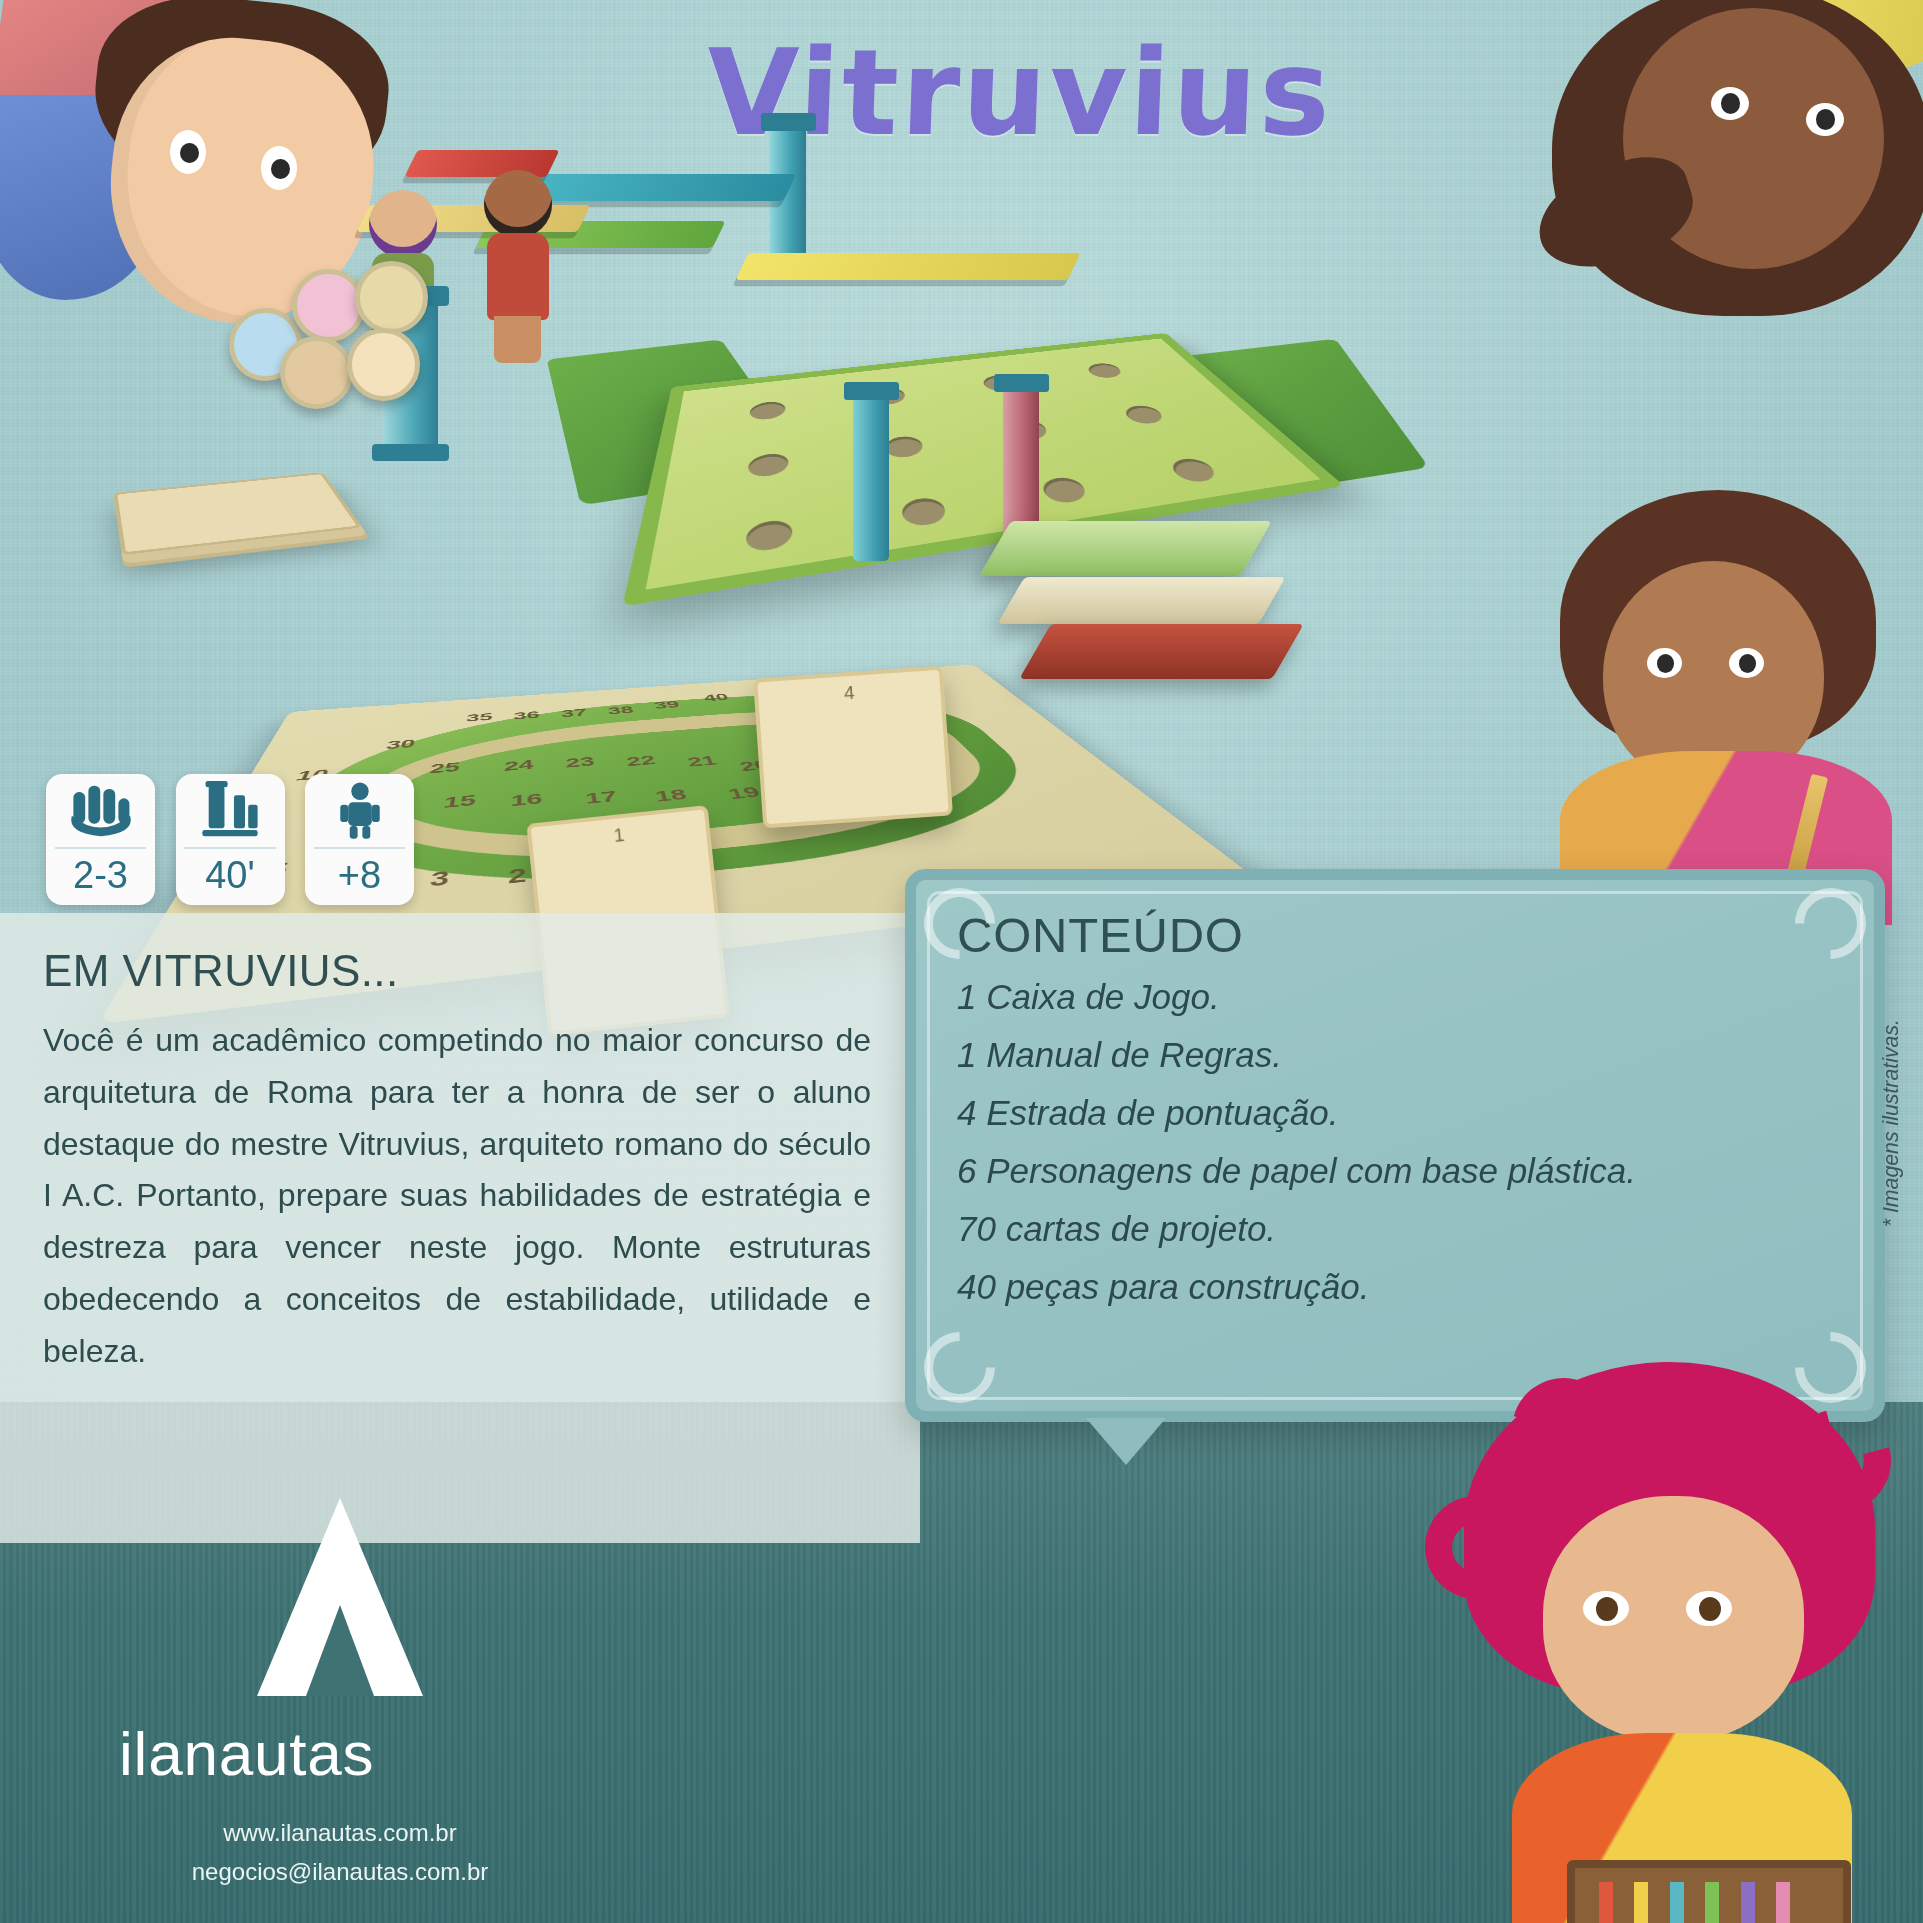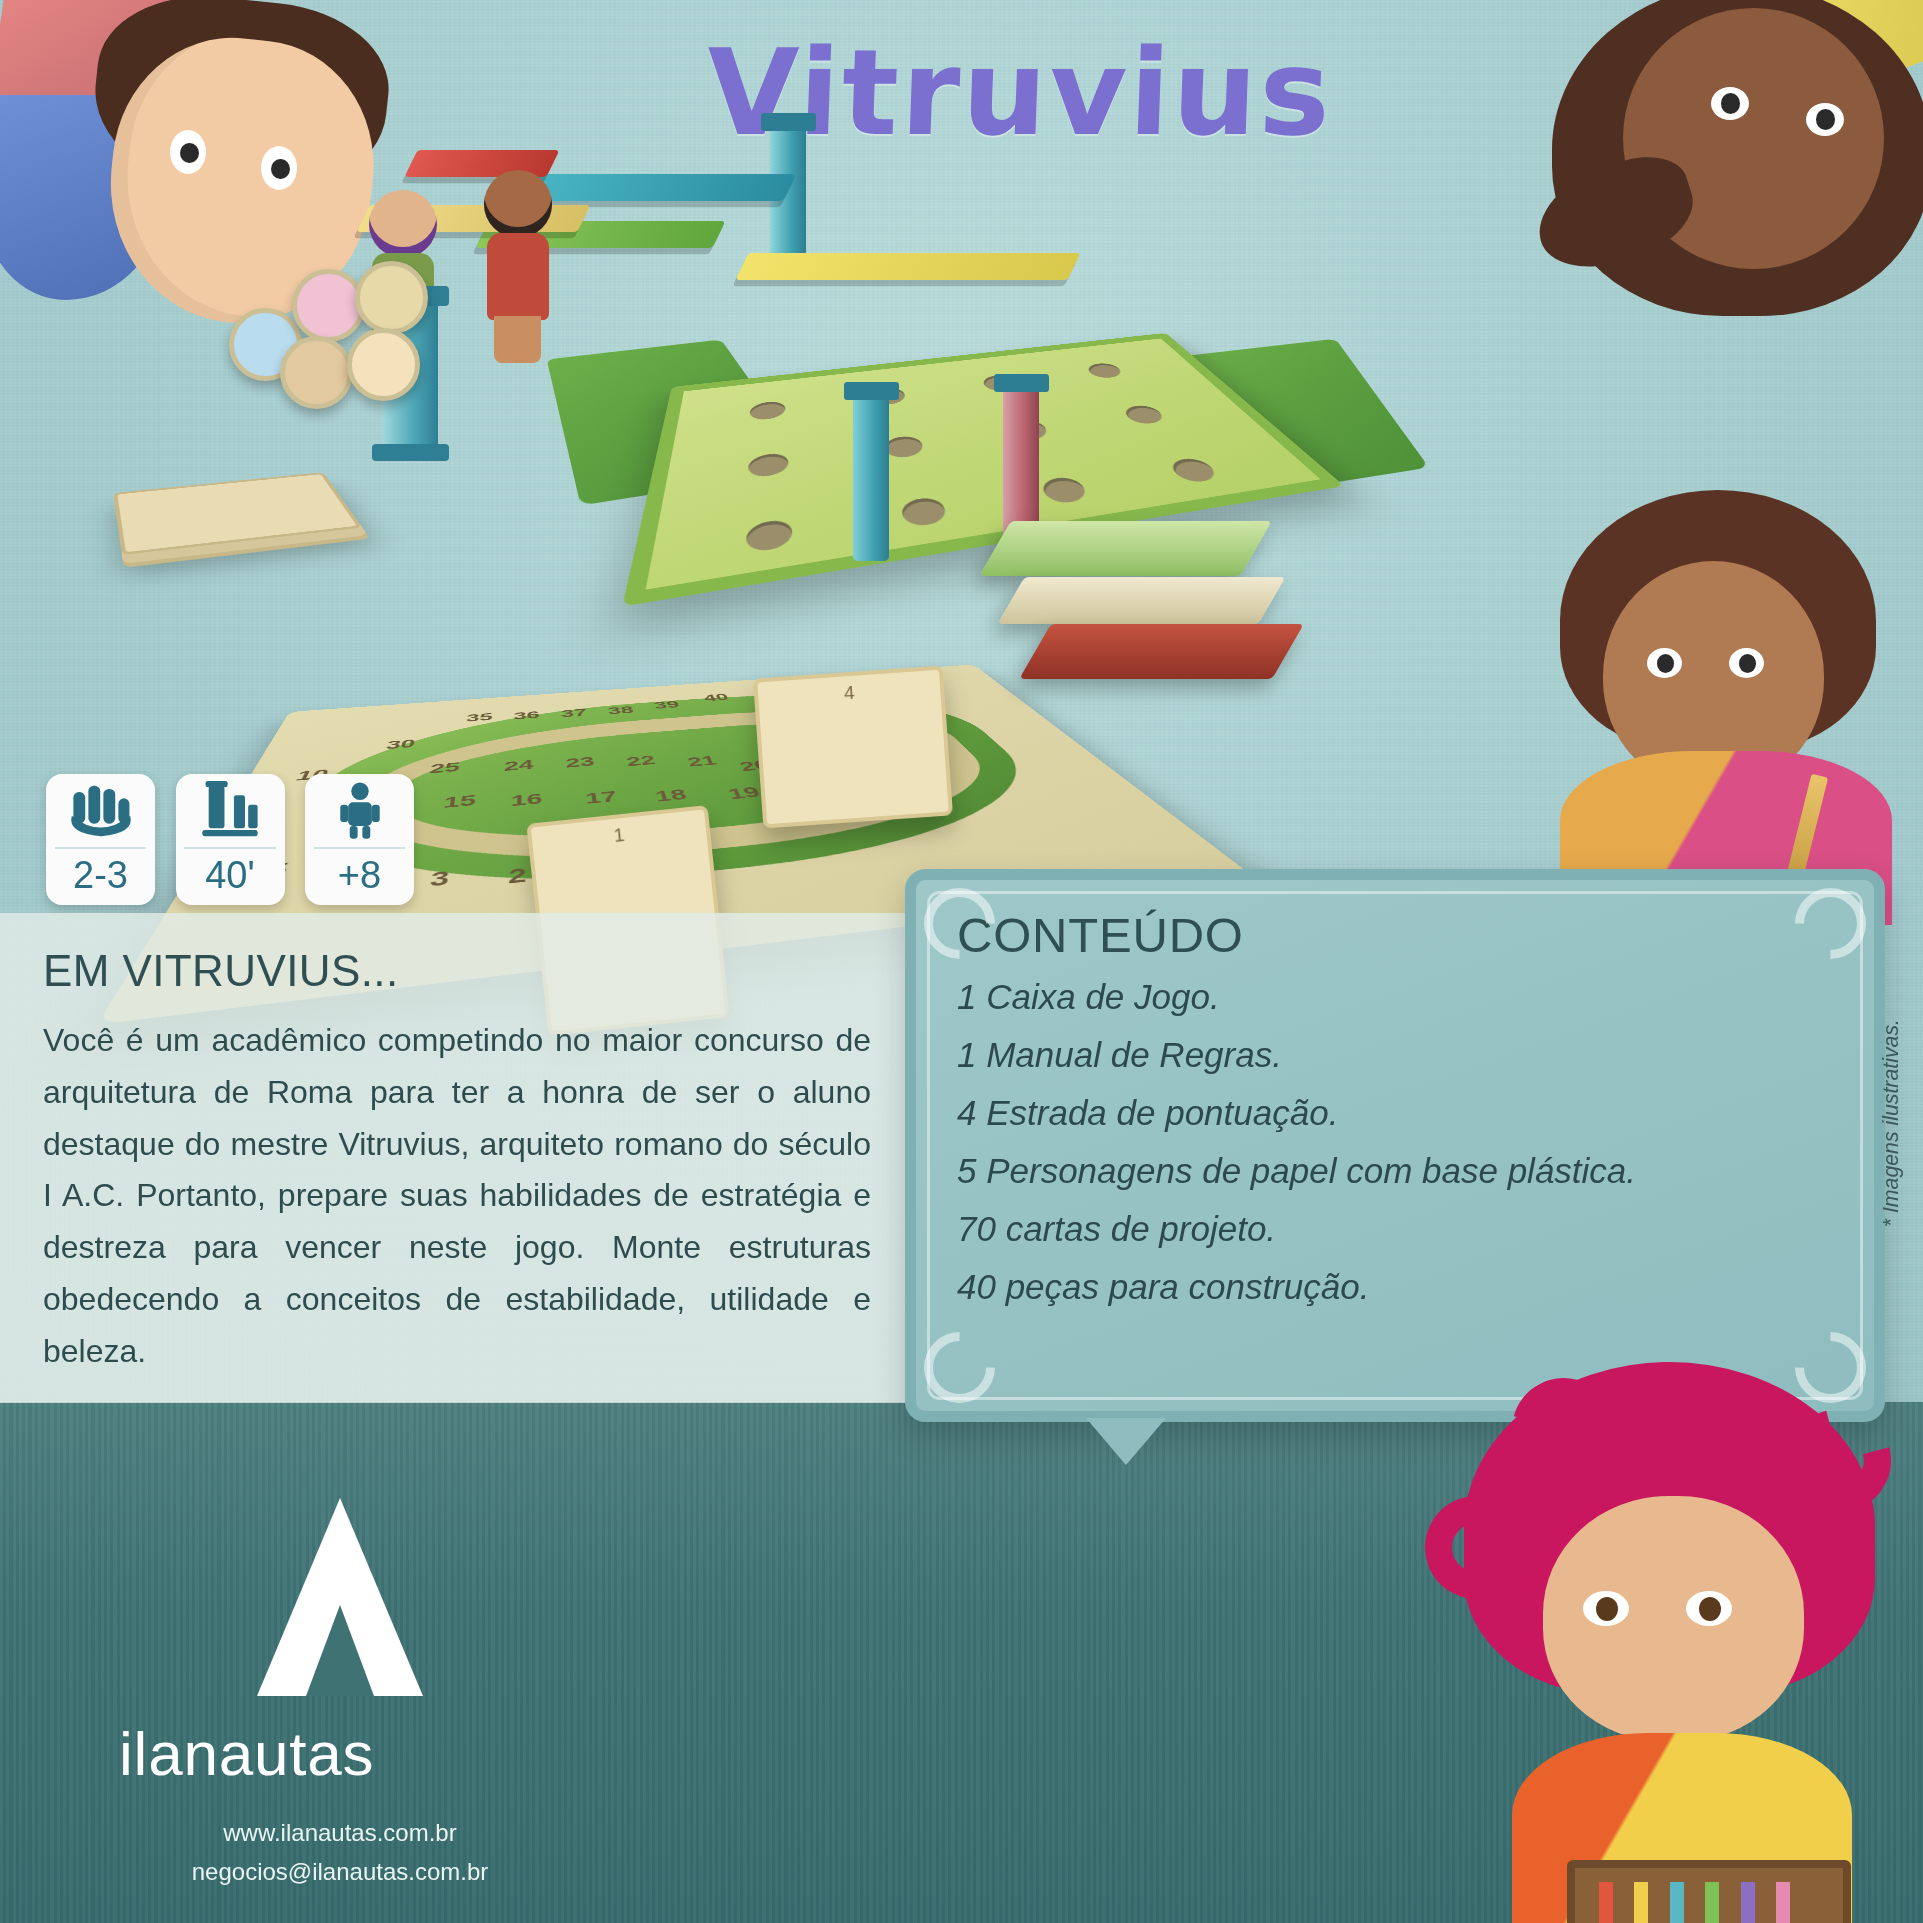--- a/index.html
+++ b/index.html
@@ -276,21 +276,21 @@
   }
   .badge .glyph{ flex:1; display:flex; align-items:center; justify-content:center; width:100%; }
   .badge .val{
     font-size:38px; color:#2b6e84; font-weight:400;
     font-family:"Liberation Sans", sans-serif;
     border-top:2.4px solid #cfe2e6; width:84%; text-align:center; padding-top:4.7px;
   }
 
   
   .panel-left{
-    position:absolute; left:0; top:913px; width:920px; height:490px;
+    position:absolute; left:0; top:913px; width:920px; height:630px;
     background:rgba(226,236,231,.82);
   }
   .panel-left .ph{
     font-size:44px; color:#2f4f52; margin:33px 0 19px 43px; letter-spacing:0.4px;
   }
   .panel-left .body{
     margin:0 49px 0 43px; font-size:32px; line-height:1.62; color:#2e4b4e;
     text-align:justify;
   }
 
@@ -538,21 +538,21 @@
 <div class="panel-right">
   <span class="scroll tl"></span>
   <span class="scroll tr"></span>
   <span class="scroll bl"></span>
   <span class="scroll br"></span>
   <h2>CONTEÚDO</h2>
   <ul>
     <li>1 Caixa de Jogo.</li>
     <li>1 Manual de Regras.</li>
     <li>4 Estrada de pontuação.</li>
-    <li>5 Personagens de papel com base plástica.</li>
+    <li>6 Personagens de papel com base plástica.</li>
     <li>70 cartas de projeto.</li>
     <li>40 peças para construção.</li>
   </ul>
 </div>
 <div class="tail"></div>
 
 <div class="imagens-nota">* Imagens ilustrativas.</div>
 
 <div class="illus girl-br">
   <div class="curl c"></div>

